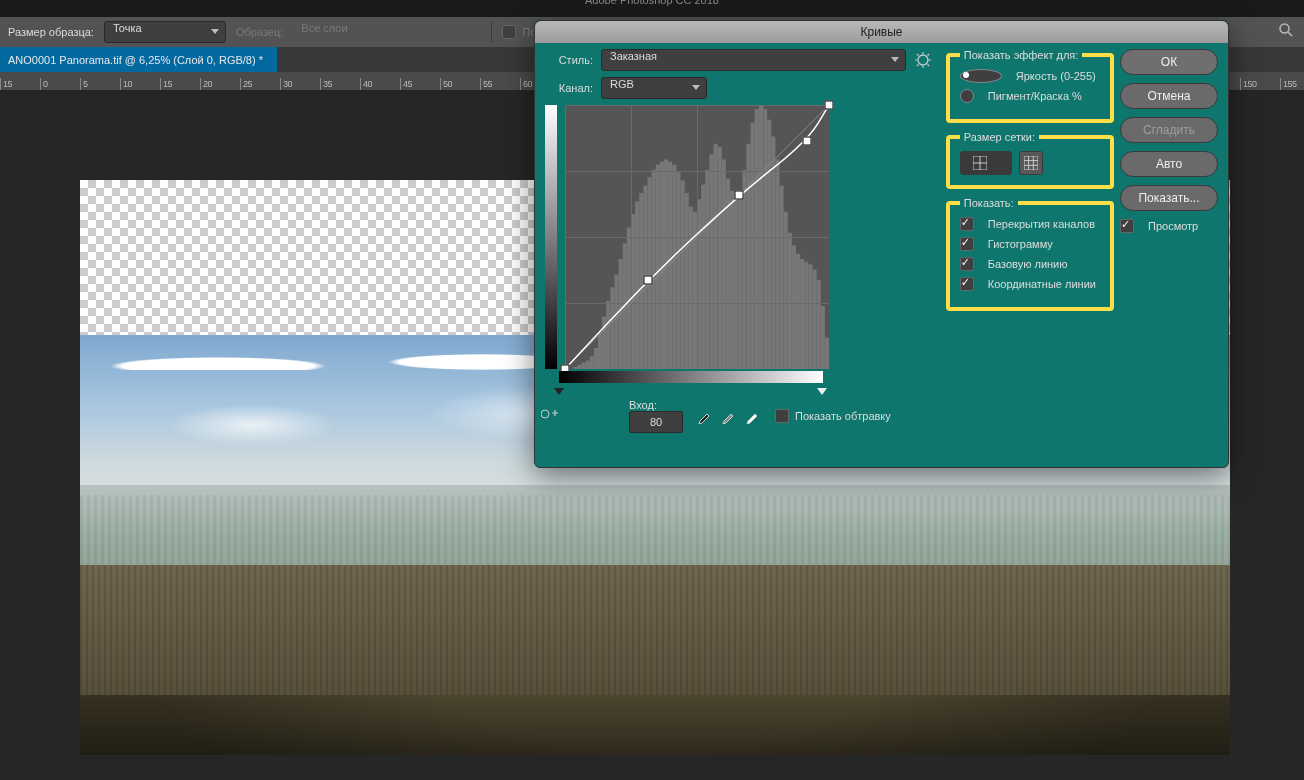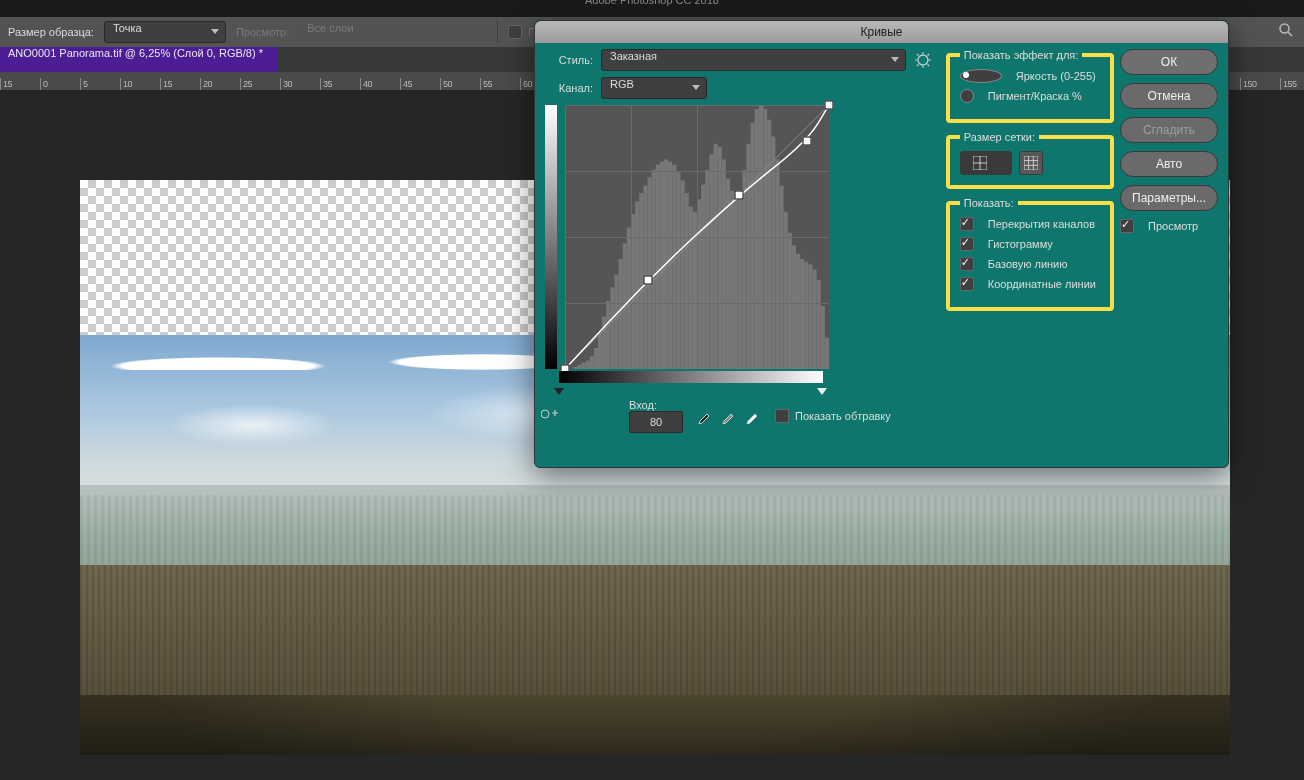--- a/index.html
+++ b/index.html
@@ -4,21 +4,21 @@
 <style>
   html,body{margin:0;padding:0;width:1304px;height:780px;background:#2b2b2b;font-family:"Helvetica Neue",Arial,sans-serif;font-size:12px;color:#ddd;overflow:hidden}
   .titlebar{position:absolute;left:0;right:0;top:0;height:17px;background:#1a1a1a;color:#888;text-align:center;line-height:1px;padding-top:0;font-size:11px}
   .toolbar{position:absolute;left:0;right:0;top:17px;height:30px;background:#535353;border-bottom:1px solid #383838;display:flex;align-items:center;padding:0 8px;gap:10px;font-size:11px}
   .sel{background:#3f3f3f;color:#ddd;border:1px solid #2a2a2a;border-radius:3px;height:20px;padding:0 20px 0 8px;font-size:11px;position:relative}
   .sel .caret{position:absolute;right:6px;top:7px}
   .dim{color:#7a7a7a}
   .chkbox{width:12px;height:12px;border:1px solid #666;border-radius:2px;display:inline-block;vertical-align:middle;margin-right:6px;position:relative;background:#3f3f3f}
   .chkbox.ck::after{content:"✓";position:absolute;left:0;top:-2px;font-size:11px;color:#fff}
   .tabstrip{position:absolute;left:0;right:0;top:47px;height:25px;background:#383838;display:flex;align-items:center;padding-left:0;border-bottom:1px solid #2a2a2a}
-  .tab{background:#4c1d95;height:26px;display:flex;align-items:flex-start;padding:0 14px 0 8px;font-size:11px;color:#e8e8e8}
+  .tab{background:#0369a1;height:26px;display:flex;align-items:center;padding:0 14px 0 8px;font-size:11px;color:#e8e8e8}
   .canvas-wrap{position:absolute;left:0;right:0;top:72px;bottom:0;background:#262626}
   .ruler-h{position:absolute;left:0;right:0;top:0;height:18px;background:#4a4a4a;color:#bbb;font-size:9px;letter-spacing:-0.5px;display:flex;overflow:hidden;align-items:flex-end}
   .ruler-h span{display:inline-block;width:37px;border-left:1px solid #888;padding-left:2px;line-height:12px;flex:0 0 37px}
   .img-area{position:absolute;left:80px;top:108px;width:1150px;height:575px}
   .checker{width:100%;height:100%;background-color:#fff;background-image:linear-gradient(45deg,#ccc 25%,transparent 25%,transparent 75%,#ccc 75%,#ccc),linear-gradient(45deg,#ccc 25%,transparent 25%,transparent 75%,#ccc 75%,#ccc);background-size:16px 16px;background-position:0 0,8px 8px}
   .pano{position:absolute;left:0;right:0;bottom:0;height:420px}
   .sky{position:absolute;left:0;right:0;top:0;height:180px;background:linear-gradient(#7fa8d0 0%,#a9c7e0 40%,#cdd9dd 70%,#e0e4e0 100%)}
   .clouds{position:absolute;left:0;right:0;top:30px;height:120px;background:radial-gradient(ellipse 120px 30px at 15% 50%,rgba(255,255,255,.7),transparent 70%),radial-gradient(ellipse 160px 40px at 40% 40%,rgba(255,255,255,.6),transparent 70%),radial-gradient(ellipse 180px 35px at 70% 60%,rgba(255,255,255,.6),transparent 70%),radial-gradient(ellipse 140px 30px at 92% 45%,rgba(255,255,255,.5),transparent 70%)}
   .skyline{position:absolute;left:0;right:0;top:150px;height:130px;background:linear-gradient(#b8c3c0 0%,#9aaea1 40%,#88988a 100%)}
   .skyline-det{position:absolute;left:0;right:0;top:160px;height:120px;background:repeating-linear-gradient(90deg,rgba(0,0,0,.06) 0 3px,transparent 3px 7px)}
@@ -80,21 +80,21 @@
 </div>
 
 <div class="toolbar">
   <span>Размер образца:</span>
   <div class="sel" style="width:92px">
     <span>Точка</span>
     <svg class="caret" width="8" height="6">
         <path d="M0 0l4 5 4-5z" fill="#bbb"></path>
       </svg>
   </div>
-  <span class="dim">Просмотр:</span>
+  <span class="dim">Образец:</span>
   <div class="sel dim" style="width:160px;border:none;background:none">
     <span>Все слои</span>
   </div>
   <div style="width:1px;height:22px;background:#3a3a3a"></div>
   <span style="display:flex;align-items:center">
     <span class="chkbox"></span>
     <span class="dim">Показать ко</span>
   </span>
 </div>
 
@@ -377,20 +377,20 @@
             <span>Координатные линии</span>
           </div>
       </fieldset>
     </div>
 
     <div class="col-c">
       <span class="btn primary">ОК</span>
       <span class="btn">Отмена</span>
       <span class="btn dis">Сгладить</span>
       <span class="btn">Авто</span>
-      <span class="btn">Параметры...</span>
+      <span class="btn">Показать...</span>
       <div class="row" style="margin-top:6px">
           <span class="chkbox ck"></span>
           <span>Просмотр</span>
         </div>
     </div>
   </div>
 </div>
 
 </body></html>

